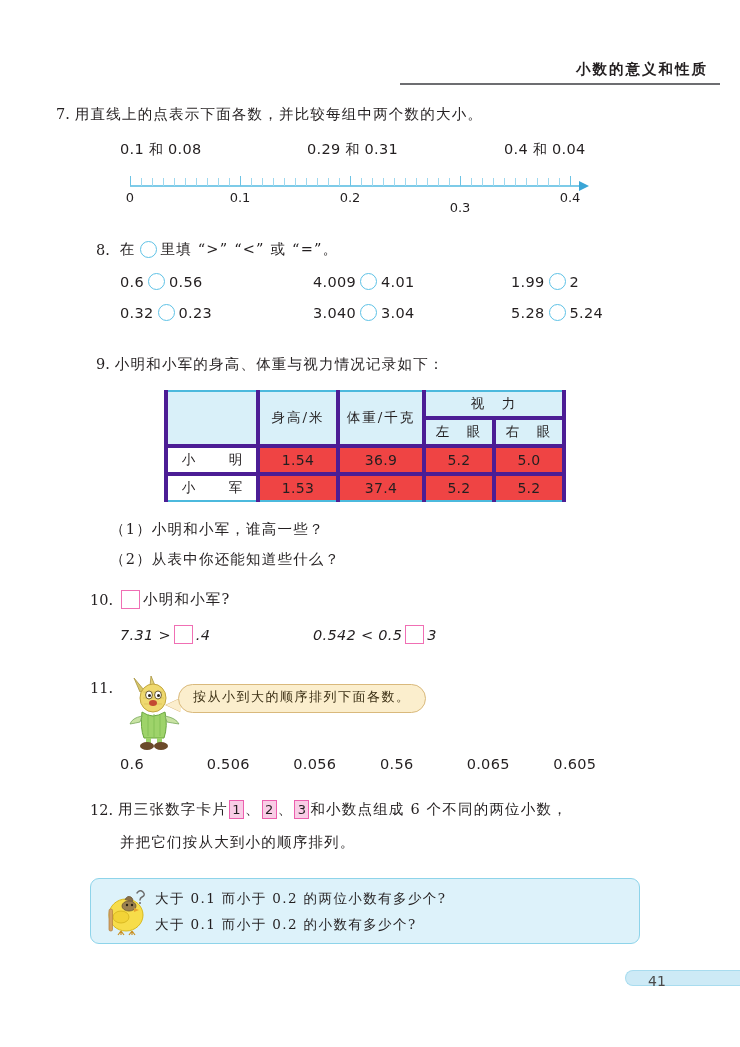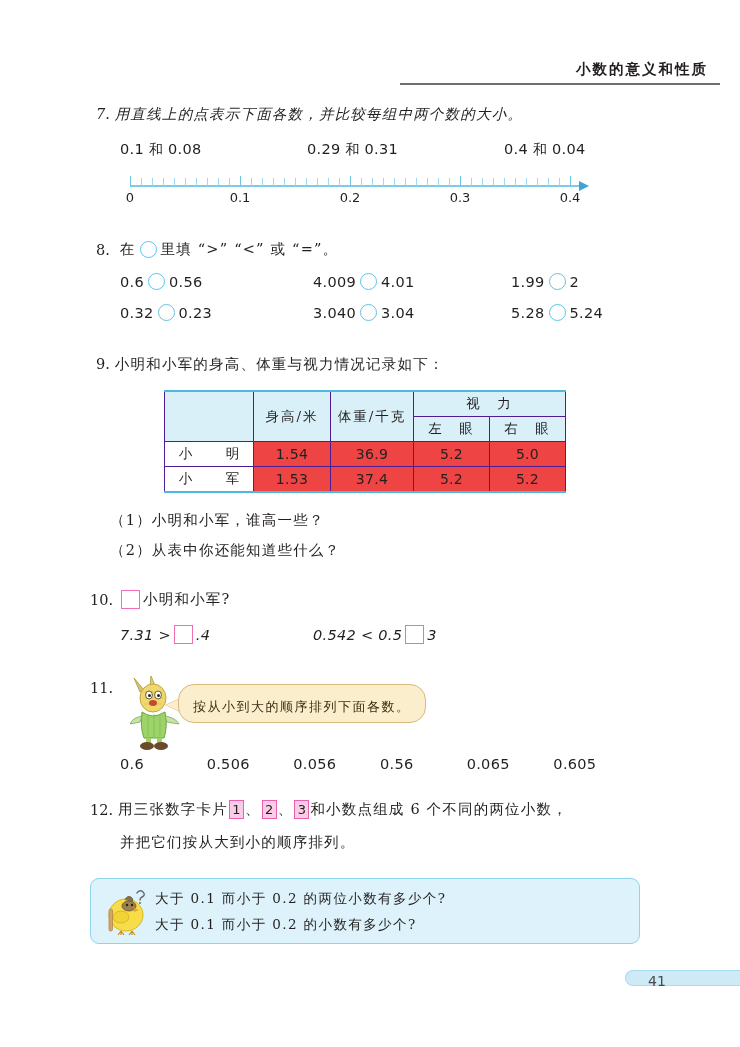--- a/index.html
+++ b/index.html
@@ -61,21 +61,21 @@
     letter-spacing: 1.2px;
   }
   .num {
     font-family: "DejaVu Sans", "Liberation Sans", sans-serif;
     font-size: 14.5px;
     letter-spacing: 0.3px;
   }
 
   
   #p7 { top: 104px; }
-  #p7 .stem { margin-left: 96px; font-style: italic; }
+  #p7 .stem { margin-left: 56px; }
   #p7 .stem .q-num { margin-right: 5px; }
   #p7 .pairs {
     margin-top: 15px;
     margin-left: 120px;
     position: relative;
     height: 22px;
   }
   #p7 .pair { position: absolute; white-space: nowrap; }
   #p7 .pair .he {
     font-family: "DejaVu Serif", "Liberation Serif", serif;
@@ -156,21 +156,21 @@
   #p9 .stem { margin-left: 96px; }
   #p9 .stem .q-num { margin-right: 5px; }
   table.data-table {
     margin-top: 16px;
     margin-left: 164px;
     border-collapse: collapse;
     width: 402px;
     table-layout: fixed;
   }
   table.data-table td {
-    border: 1px solid #4c1d95;
+    border: 4px solid #4c1d95;
     text-align: center;
     font-family: "DejaVu Serif", "Liberation Serif", serif;
     font-size: 13.5px;
     color: #231f20;
     padding: 0;
     height: 24px;
   }
   table.data-table td.head {
     background: #d9f0f9;
     letter-spacing: 2px;
@@ -224,21 +224,21 @@
     width: 62px;
     height: 76px;
   }
   .speech {
     position: absolute;
     left: 178px;
     top: 8px;
     background: #fbeecd;
     border: 1.3px solid #d9b97c;
     border-radius: 16px;
-    padding: 13px 14px 6px 14px;
+    padding: 3px 14px 6px 14px;
     font-family: "DejaVu Serif", "Liberation Serif", serif;
     font-size: 13px;
     letter-spacing: 1.5px;
     color: #3b2f14;
     white-space: nowrap;
   }
   .speech-tail {
     position: absolute;
     left: 166px;
     top: 22px;
@@ -407,21 +407,21 @@
         <div class="nl-tick" style="left: 396px;"></div>
         <div class="nl-tick" style="left: 407px;"></div>
         <div class="nl-tick" style="left: 418px;"></div>
         <div class="nl-tick" style="left: 429px;"></div>
         <div class="nl-tick major" style="left: 440px;"></div>
       </div>
     <div id="nl-labels">
         <div class="nl-label" style="left: 0px;">0</div>
         <div class="nl-label" style="left: 110px;">0.1</div>
         <div class="nl-label" style="left: 220px;">0.2</div>
-        <div class="nl-label" style="left: 330px;">0.3</div>
+        <div class="nl-label" style="left: 330px; margin-top: 10px;">0.3</div>
         <div class="nl-label" style="left: 440px;">0.4</div>
       </div>
   </div>
 
   <div class="problem" id="p8">
     <div class="stem">
       <span class="q-num">8.</span>
       <span class="cn" style="margin-left:5px;">在</span>
       <span class="circle-blank"></span>
       <span class="cn">里填 “&gt;” “&lt;” 或 “=”。</span>

